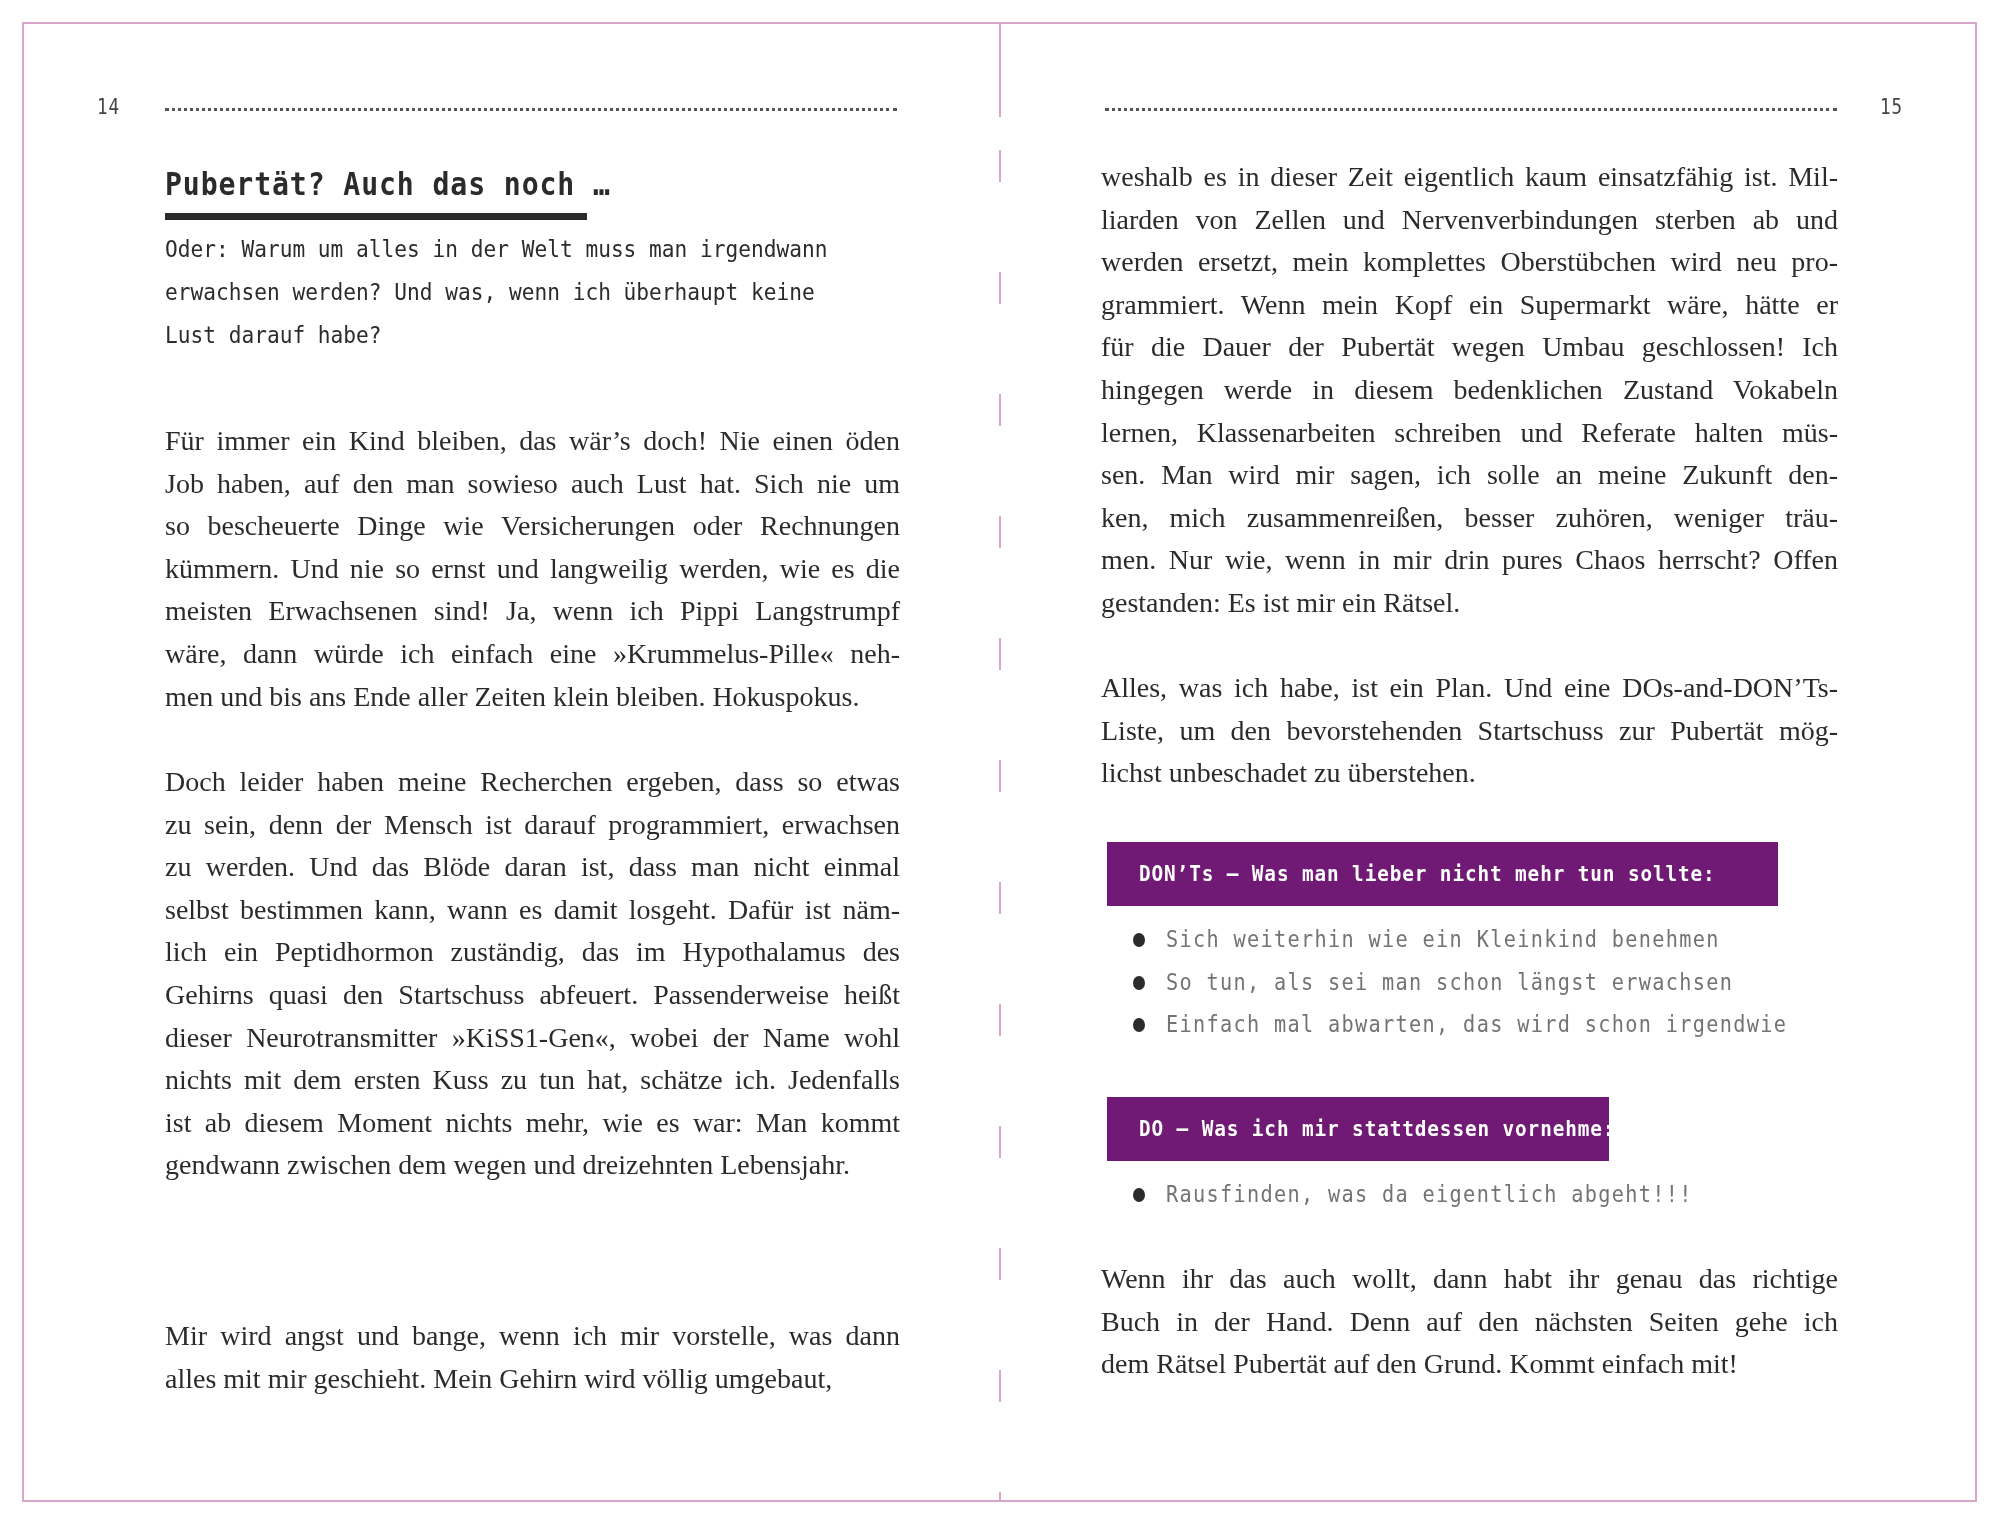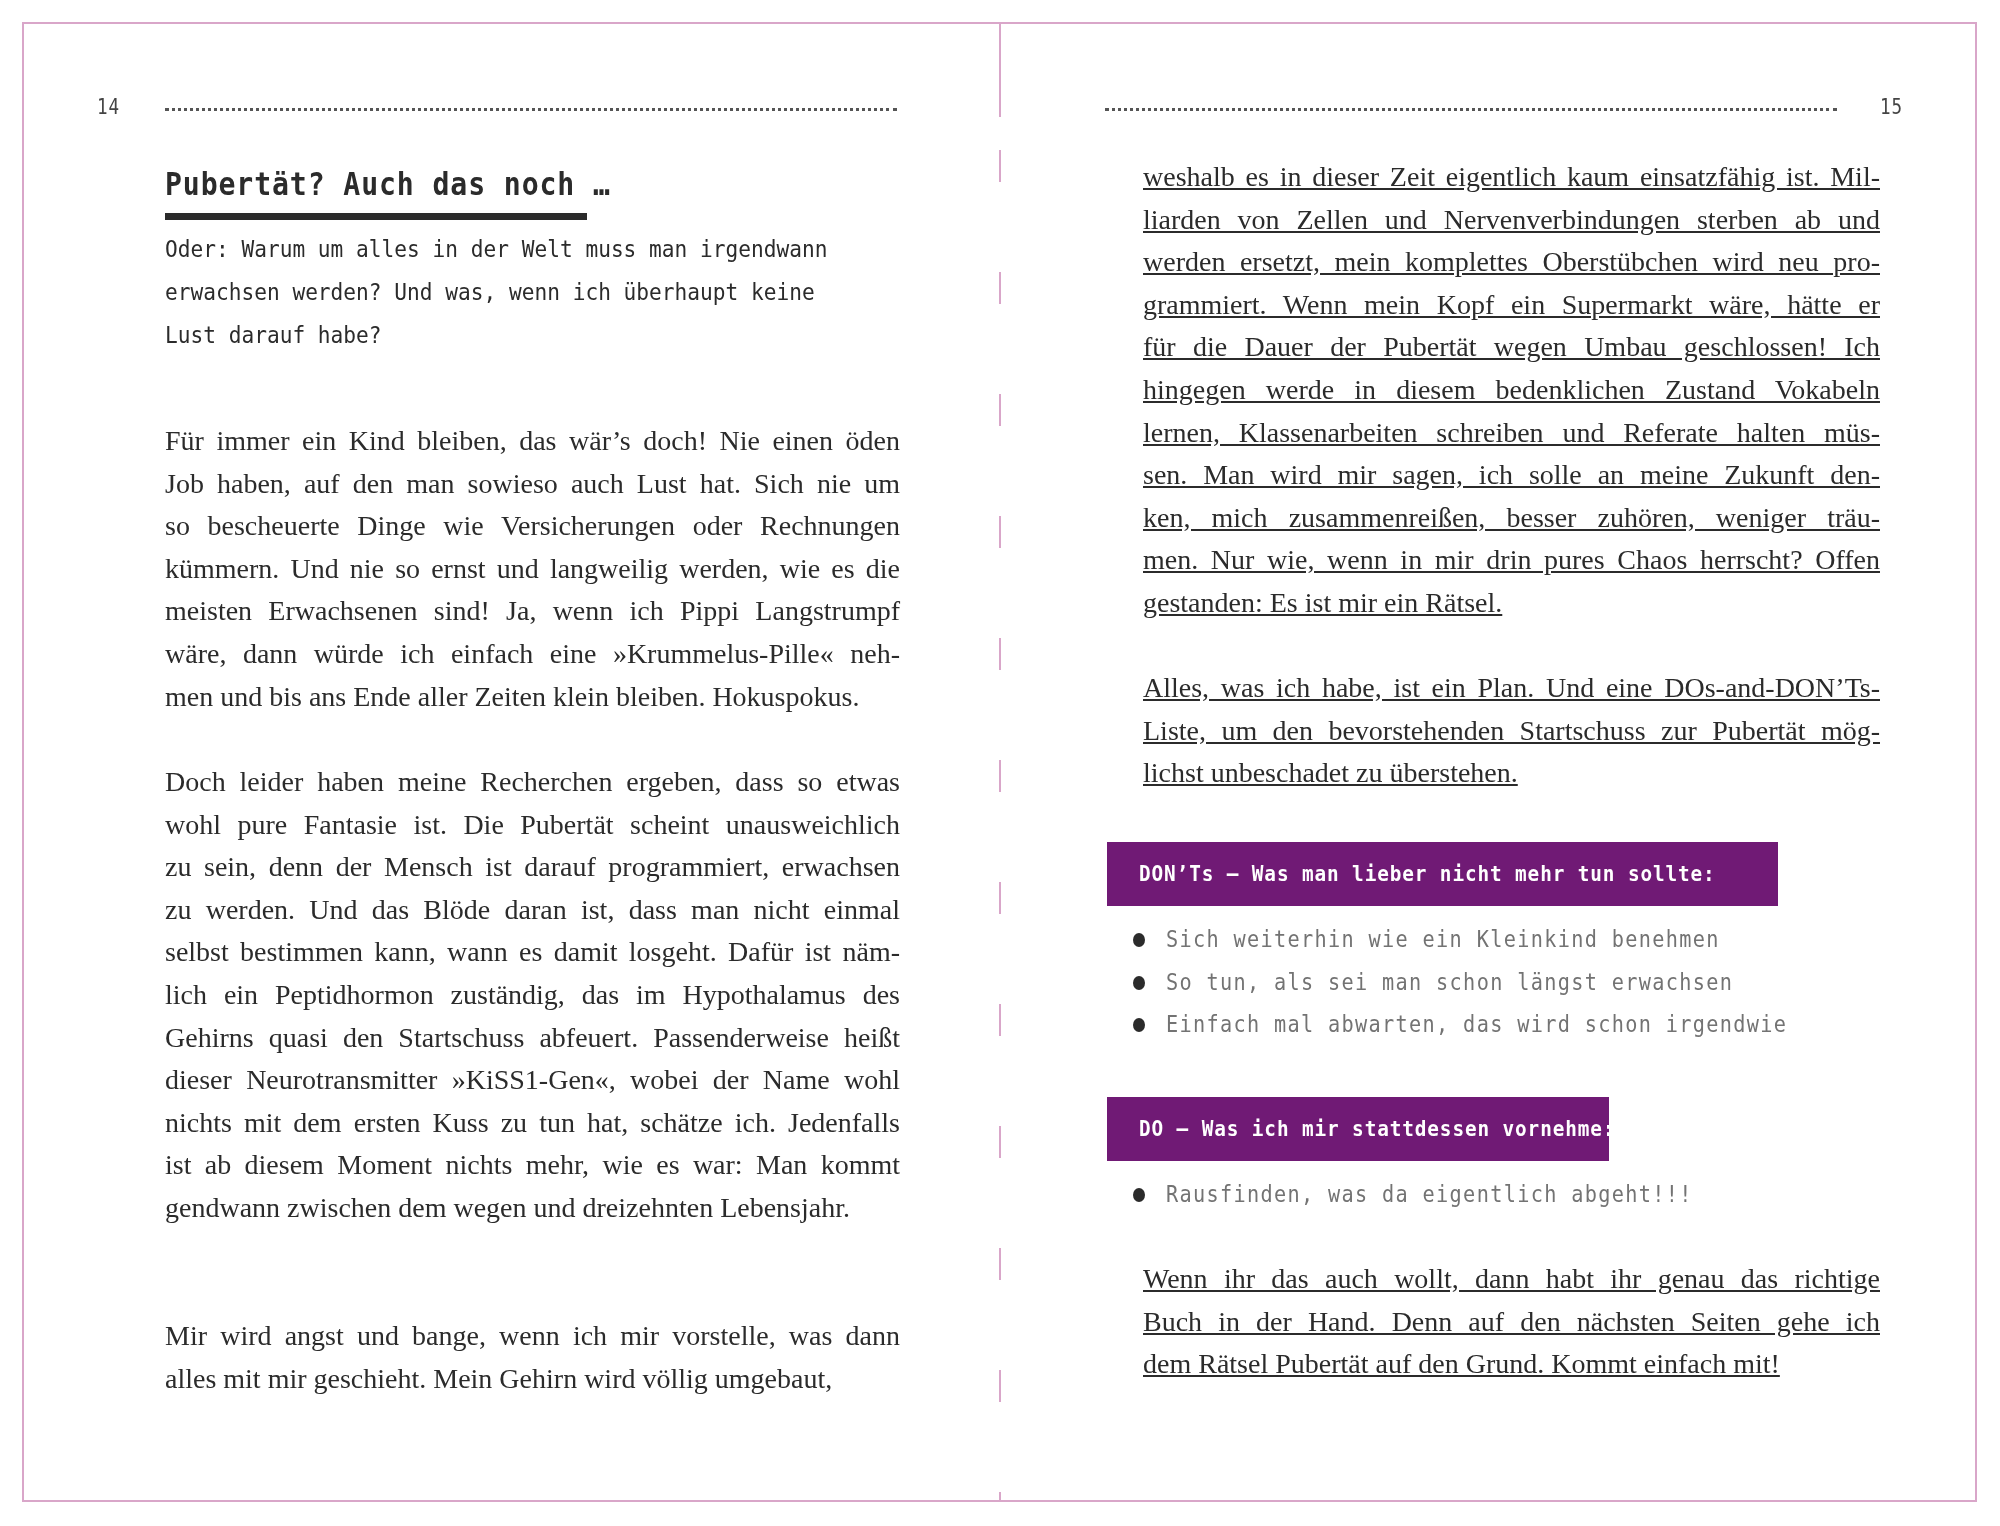--- a/index.html
+++ b/index.html
@@ -9,21 +9,21 @@
   .pagenum { position:absolute; top:94px; font-family:"DejaVu Sans Mono","Liberation Mono",monospace; font-size:22px; color:#444; letter-spacing:1px; transform:scaleX(0.8); transform-origin:left top; }
   .dots { position:absolute; top:108px; height:0; border-top:3px dotted #555; }
   .heading { position:absolute; left:165px; top:165px; font-family:"DejaVu Sans Mono","Liberation Mono",monospace; font-weight:bold; font-size:32px; color:#2b2b2b; letter-spacing:1px; white-space:nowrap; transform:scaleX(0.88); transform-origin:left top; }
   .underline { position:absolute; left:165px; top:213px; width:422px; height:7px; background:#2b2b2b; }
   .subtitle { position:absolute; left:165px; top:228px; width:780px; font-family:"DejaVu Sans Mono","Liberation Mono",monospace; font-size:23px; line-height:43px; color:#2b2b2b; transform:scaleX(0.92); transform-origin:left top; }
   .subtitle div { white-space:nowrap; }
   .para { position:absolute; font-family:"Liberation Serif","DejaVu Serif",serif; font-size:28px; line-height:42.6px; color:#2b2b2b; }
   .para div { white-space:nowrap; text-align:justify; text-align-last:justify; }
   .para div.last { text-align-last:left; }
   .left { left:165px; width:735px;margin-top:8px; }
-  .right { left:1143px; width:737px;text-decoration:underline; }
+  .right { left:1101px; width:737px; }
   .box { position:absolute; left:1107px; height:64px; background:#701a75; color:#ffffff; font-family:"DejaVu Sans Mono","Liberation Mono",monospace; font-weight:bold; font-size:22px; line-height:64px; box-sizing:border-box; padding-left:32px; white-space:nowrap; letter-spacing:1px; }
   .box span { display:inline-block; transform:scaleX(0.88); transform-origin:left center; }
   .bullets { position:absolute; left:1133px; list-style:none; margin:0; padding:0; font-family:"DejaVu Sans Mono","Liberation Mono",monospace; font-size:23px; line-height:42.6px; color:#737373; }
   .bullets li { white-space:nowrap; position:relative; padding-left:33px; letter-spacing:1.5px; }
   .bullets li .dot { position:absolute; left:0; top:15px; width:12px; height:14px; border-radius:50%; background:#2b2b2b; }
   .bullets li .txt { display:inline-block; transform:scaleX(0.88); transform-origin:left center; }
 </style>
 </head>
 <body>
 
@@ -62,21 +62,20 @@
     <div>Job haben, auf den man sowieso auch Lust hat. Sich nie um</div>
     <div>so bescheuerte Dinge wie Versicherungen oder Rechnungen</div>
     <div>kümmern. Und nie so ernst und langweilig werden, wie es die</div>
     <div>meisten Erwachsenen sind! Ja, wenn ich Pippi Langstrumpf</div>
     <div>wäre, dann würde ich einfach eine »Krummelus-Pille« neh-</div>
     <div class="last">men und bis ans Ende aller Zeiten klein bleiben. Hokuspokus.</div>
   </div>
 
   <div class="para left" style="top:753px;">
     <div>Doch leider haben meine Recherchen ergeben, dass so etwas</div>
-    <div>wohl pure Fantasie ist. Die Pubertät scheint unausweichlich</div>
     <div>zu sein, denn der Mensch ist darauf programmiert, erwachsen</div>
     <div>zu werden. Und das Blöde daran ist, dass man nicht einmal</div>
     <div>selbst bestimmen kann, wann es damit losgeht. Dafür ist näm-</div>
     <div>lich ein Peptidhormon zuständig, das im Hypothalamus des</div>
     <div>Gehirns quasi den Startschuss abfeuert. Passenderweise heißt</div>
     <div>dieser Neurotransmitter »KiSS1-Gen«, wobei der Name wohl</div>
     <div>nichts mit dem ersten Kuss zu tun hat, schätze ich. Jedenfalls</div>
     <div>ist ab diesem Moment nichts mehr, wie es war: Man kommt</div>
     <div class="last">gendwann zwischen dem wegen und dreizehnten Lebensjahr.</div>
   </div>

